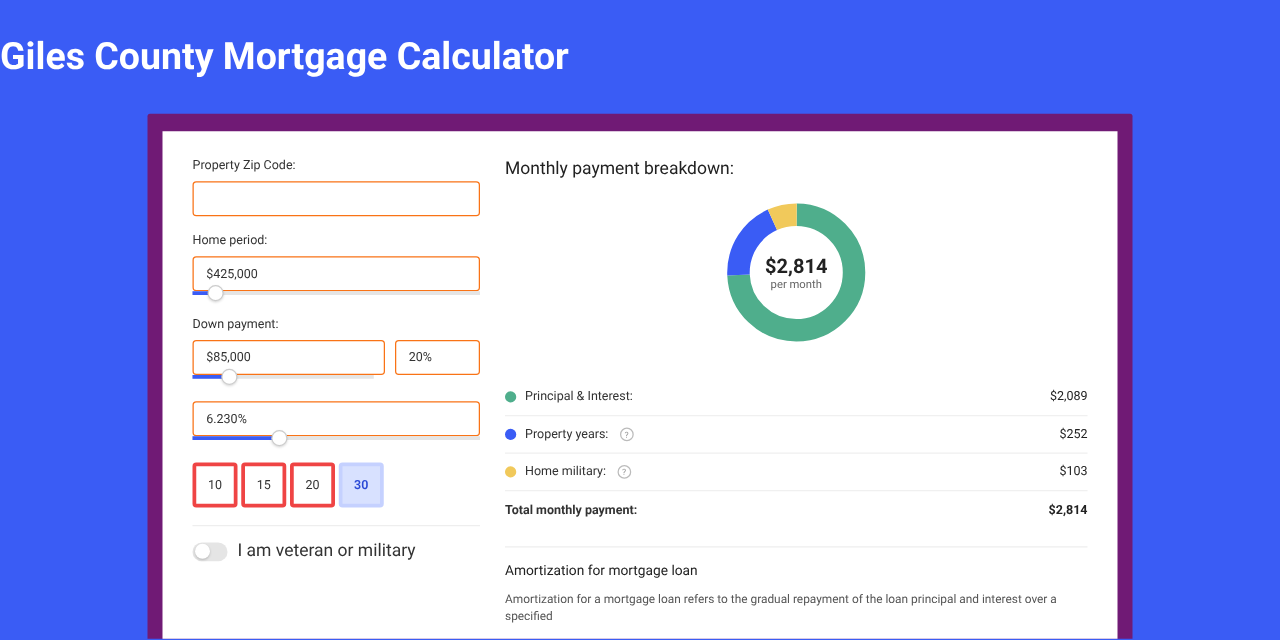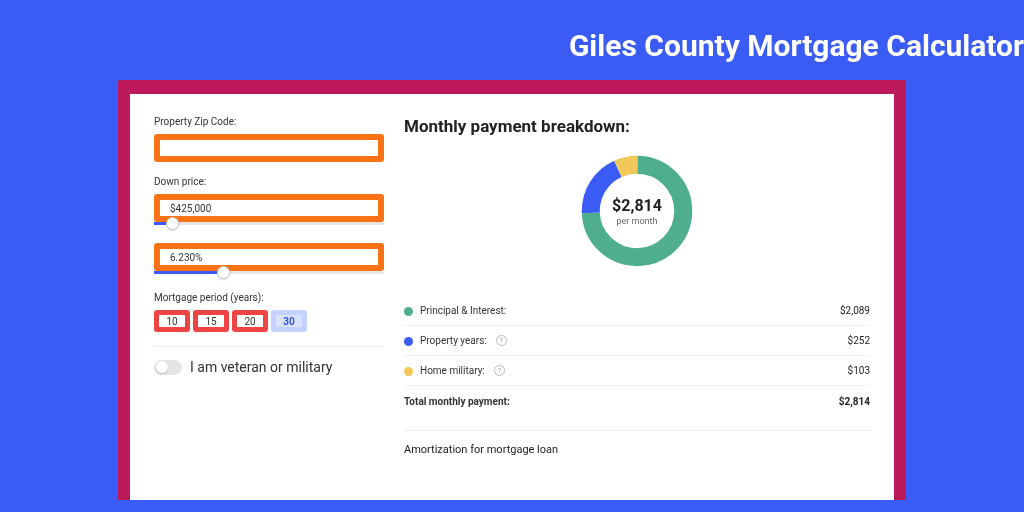--- a/index.html
+++ b/index.html
@@ -1,49 +1,49 @@
 <!DOCTYPE html>
 <html><head>
 <meta charset="utf-8">
 <style>
 *{box-sizing:border-box;margin:0;padding:0;font-family:-apple-system,BlinkMacSystemFont,"Segoe UI",Roboto,Arial,sans-serif}
 body{width:1024px;height:512px;background:#3a5cf5;overflow:hidden}
-.page-title{color:#fff;font-size:30px;font-weight:700;text-align:right;padding:28px 0 17px}
-.card-wrap{background:#be185d;margin:0 auto;width:788px;height:420px;padding:14px 0 0;border-radius:2px 2px 0 0}
+.page-title{color:#fff;font-size:30px;font-weight:700;text-align:left;padding:28px 0 28px}
+.card-wrap{background:#701a75;margin:0 auto;width:788px;height:420px;padding:14px 0 0;border-radius:2px 2px 0 0}
 .card{background:#fff;width:764px;height:406px;margin:0 auto;display:flex;padding:22px 24px 0}
 .left{width:248px;padding-right:18px}
 .right{flex:1;padding-left:2px}
 .field-label{font-size:10px;color:#333;margin-bottom:7px;display:block}
-.input{width:100%;height:28px;border:6px solid #f97316;border-radius:3px;padding:0 10px;font-size:10px;color:#333;background:#fff}
+.input{width:100%;height:28px;border:1px solid #f97316;border-radius:3px;padding:0 10px;font-size:10px;color:#333;background:#fff}
 .field{margin-bottom:14px;position:relative}
 .field.withslider{margin-bottom:18px}
 .slider-track{height:3px;background:#e5e5e5;position:relative;margin-top:0}
 .slider-fill{height:3px;background:#3a5cf5;position:absolute;left:0;top:0}
 .slider-thumb{width:13px;height:13px;background:#fff;border:1px solid #ccc;border-radius:50%;position:absolute;top:-5.5px;box-shadow:0 1px 2px rgba(0,0,0,.15);cursor:pointer}
 .row2{display:flex;gap:8px}
 .row2 .input:first-child{flex:1}
 .row2 .input.pct{width:68px}
 .period-btns{display:flex;gap:3px}
-.pbtn{width:36px;height:22px;border:5px solid #ef4444;border-radius:3px;background:#fff;font-size:10px;color:#333;cursor:pointer;display:flex;align-items:center;justify-content:center}
+.pbtn{width:36px;height:36px;border:3px solid #ef4444;border-radius:3px;background:#fff;font-size:10px;color:#333;cursor:pointer;display:flex;align-items:center;justify-content:center}
 .pbtn.active{background:#d8e1ff;border-color:#c5d1ff;color:#2a49d6;font-weight:600}
 .divider{height:1px;background:#eee;margin:14px 0 12px}
 .toggle-row{display:flex;align-items:center;gap:8px}
 .toggle{width:28px;height:15px;background:#e5e5e5;border-radius:8px;position:relative;cursor:pointer}
 .toggle-knob{width:12px;height:12px;background:#fff;border-radius:50%;position:absolute;top:1.5px;left:2px;box-shadow:0 1px 2px rgba(0,0,0,.2)}
 .toggle-label{font-size:14px;color:#333}
-.section-title{font-size:17px;font-weight:700;color:#222;margin-bottom:14px}
+.section-title{font-size:14px;font-weight:400;color:#222;margin-bottom:14px}
 .donut-wrap{display:flex;justify-content:center;margin:6px 0 24px}
 .donut{width:122px;height:122px;position:relative}
 .donut svg{width:122px;height:122px}
 .donut-center{position:absolute;inset:0;display:flex;flex-direction:column;align-items:center;justify-content:center}
 .donut-amount{font-size:16px;font-weight:700;color:#222}
 .donut-sub{font-size:9px;color:#666;margin-top:1px}
 .legend-row{display:flex;align-items:center;justify-content:space-between;height:30px;border-bottom:1px solid #f0f0f0}
 .legend-row.total{border-bottom:none;font-weight:700}
-.legend-left{display:flex;align-items:flex-end;gap:7px}
+.legend-left{display:flex;align-items:center;gap:7px}
 .dot{width:9px;height:9px;border-radius:50%}
 .legend-label{font-size:10px;color:#333}
 .legend-val{font-size:10px;color:#222}
 .legend-row.total .legend-label,.legend-row.total .legend-val{font-weight:700}
 .info-icon{width:11px;height:11px;border:1px solid #bbb;border-radius:50%;display:inline-flex;align-items:center;justify-content:center;font-size:7px;color:#999;margin-left:2px}
 .rdivider{height:1px;background:#eee;margin:14px 0 12px}
 .amort-title{font-size:11px;font-weight:400;color:#222;margin-bottom:10px}
 .amort-text{font-size:9.5px;color:#555;line-height:1.5}
 </style>
 </head>
@@ -54,39 +54,49 @@
 <div class="card">
 
 <div class="left">
 
 <div class="field">
 <label class="field-label">Property Zip Code:</label>
 <input class="input" value="" style="">
 </div>
 
 <div class="field withslider">
-<label class="field-label">Down price:</label>
+<label class="field-label">Home period:</label>
 <input class="input" value="$425,000" style="">
 <div class="slider-track">
 <div class="slider-fill" id="pf1" style="width: 8%;"></div>
 <div class="slider-thumb" id="pt1" style="left: calc(8% - 6px);"></div>
 </div>
 </div>
 
+<div class="field withslider">
+<label class="field-label">Down payment:</label>
+<div class="row2">
+<input class="input" value="$85,000" style="">
+<input class="input pct" value="20%" style="">
+</div>
+<div class="slider-track" style="width:63%">
+<div class="slider-fill" id="pf2" style="width: 20%;"></div>
+<div class="slider-thumb" id="pt2" style="left: calc(20% - 6px);"></div>
+</div>
+</div>
 
 <div class="field withslider">
 <input class="input" value="6.230%" style="">
 <div class="slider-track">
 <div class="slider-fill" id="pf3" style="width: 30%;"></div>
 <div class="slider-thumb" id="pt3" style="left: calc(30% - 6px);"></div>
 </div>
 </div>
 
 <div class="field">
-<label class="field-label">Mortgage period (years):</label>
 <div class="period-btns" id="period-btns">
             <div class="pbtn">10</div>
             <div class="pbtn">15</div>
             <div class="pbtn">20</div>
             <div class="pbtn active">30</div>
           </div>
 </div>
 
 <div class="divider"></div>
 
@@ -143,16 +153,17 @@
           <div class="legend-row total">
             <div class="legend-left">
               <span class="legend-label">Total monthly payment:</span>
             </div>
             <span class="legend-val">$2,814</span>
           </div>
         </div>
 
 <div class="rdivider"></div>
 <div class="amort-title">Amortization for mortgage loan</div>
+<div class="amort-text">Amortization for a mortgage loan refers to the gradual repayment of the loan principal and interest over a specified</div>
 </div>
 
 </div>
 </div>
 
 </body></html>

